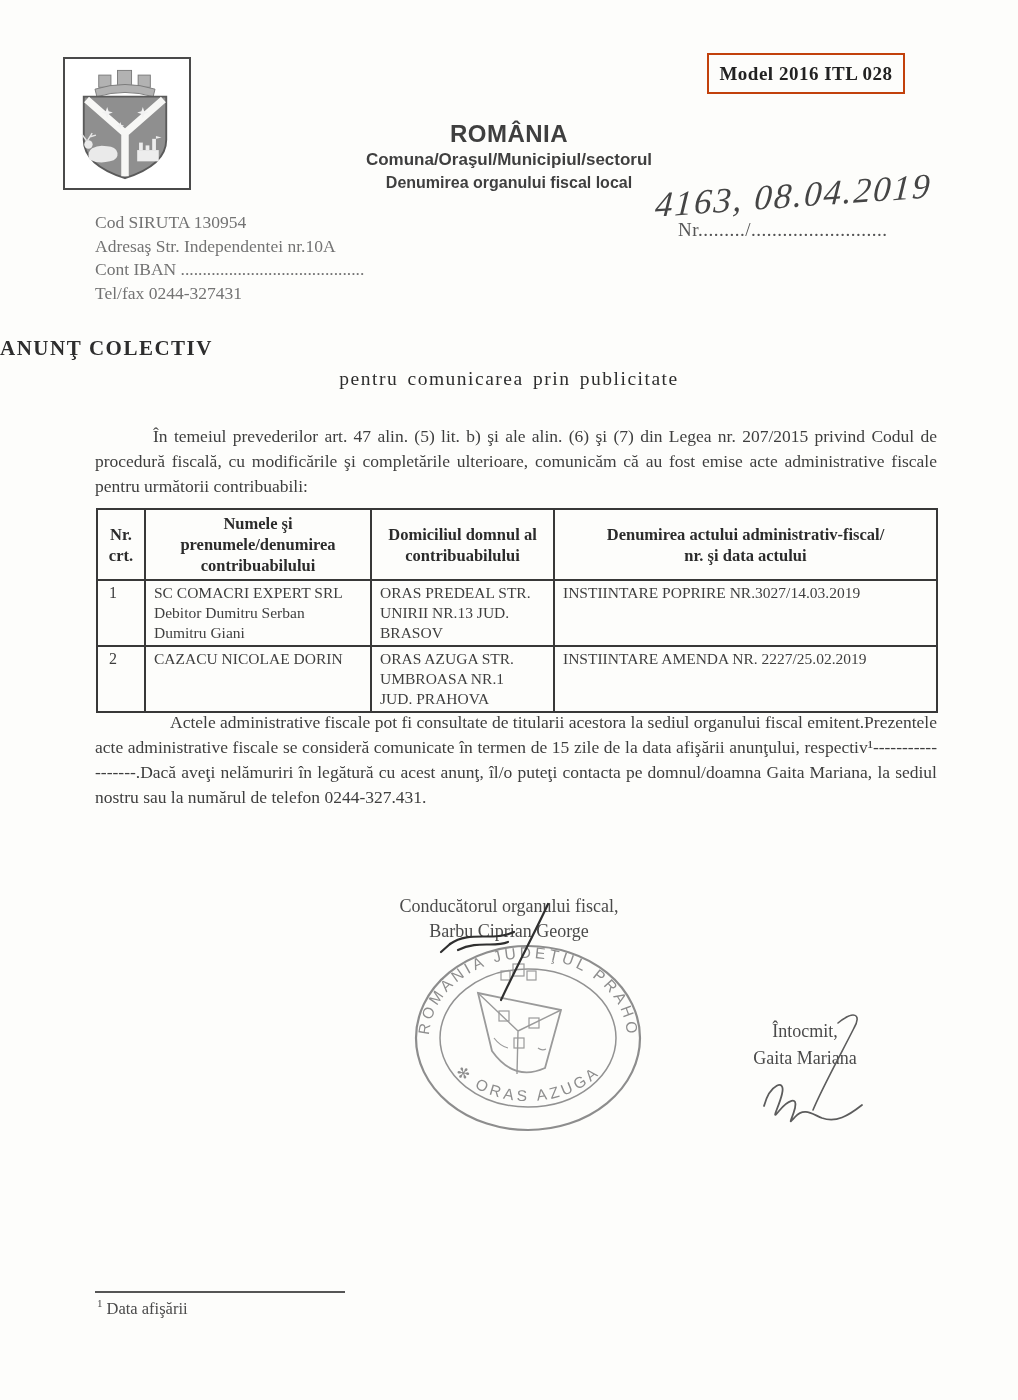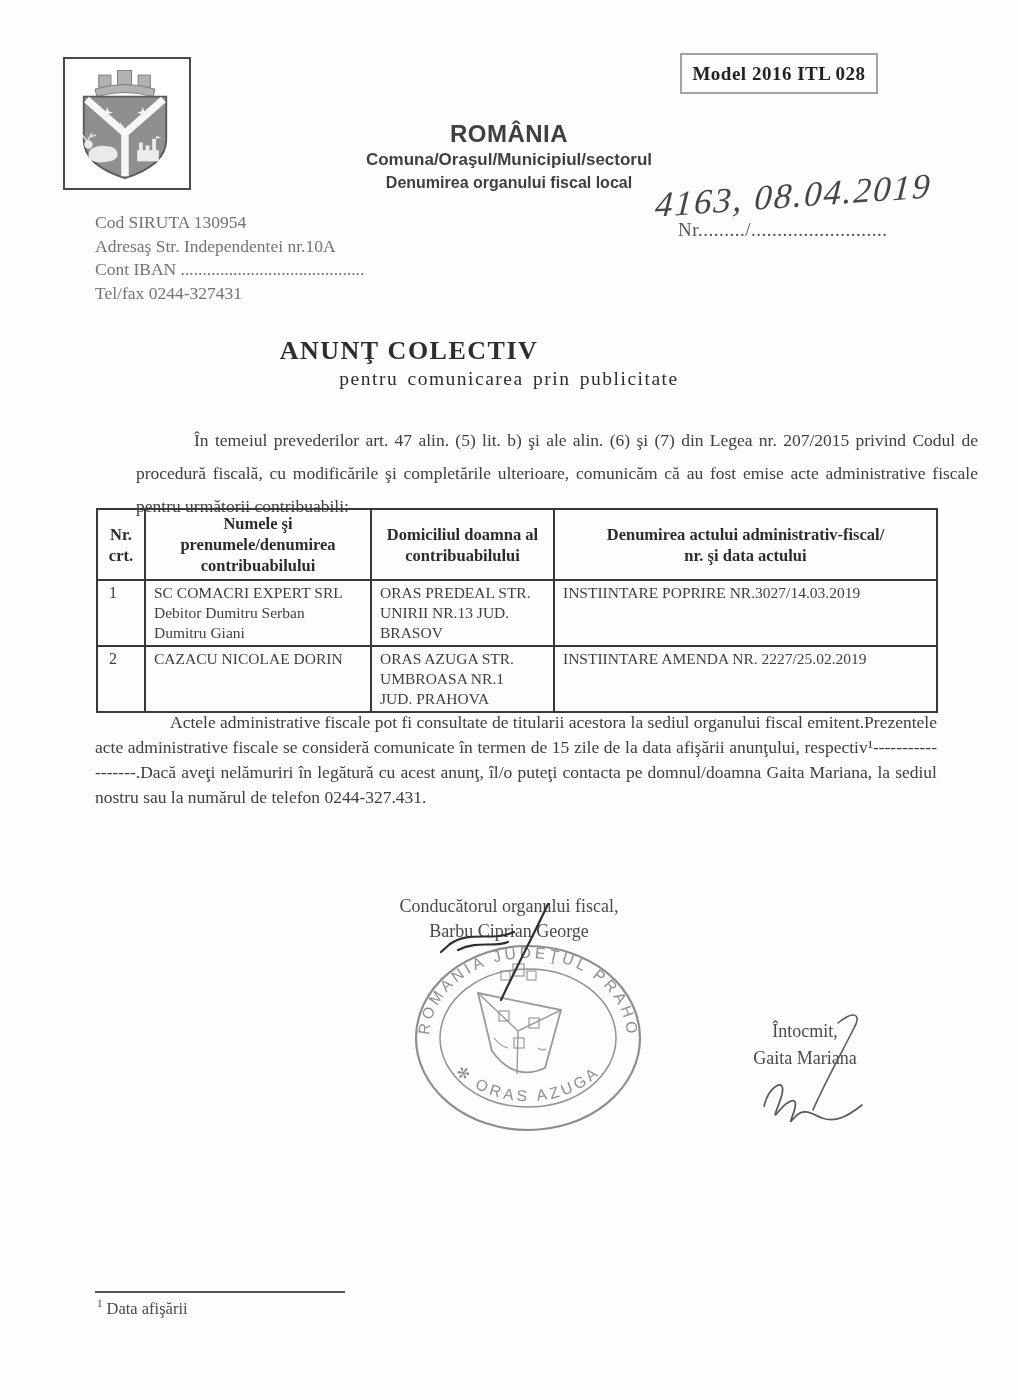--- a/index.html
+++ b/index.html
@@ -5,44 +5,44 @@
   html,body { margin:0; padding:0; background:#d9d9d9; }
   .page {
     position:relative; width:1018px; height:1400px; margin:0 auto;
     background:#fdfdfb; overflow:hidden;
     font-family:"Liberation Serif", serif; color:#3a3a3a;
   }
   
   .crest-box { position:absolute; left:63px; top:57px; width:124px; height:129px;
     border:2px solid #4a4a4a; background:#fff; }
   
-  .model-box { position:absolute; left:680px; top:53px; width:194px; height:37px;
-    border:2px solid #a3a3a3; display:flex; align-items:center; justify-content:center;
+  .model-box { position:absolute; left:707px; top:53px; width:194px; height:37px;
+    border:2px solid #c2410c; display:flex; align-items:center; justify-content:center;
     font-weight:bold; font-size:19px; color:#222; letter-spacing:0.5px; }
   
   .center-head { position:absolute; left:0; top:120px; width:1018px; text-align:center;
     font-family:"Liberation Sans", sans-serif; color:#3f3f3f; }
   .country { font-size:24px; font-weight:bold; letter-spacing:0.5px; }
   .head-sub { font-size:17px; font-weight:bold; margin-top:2px; }
   .head-sub2 { font-size:16px; font-weight:bold; margin-top:4px; }
   
   .nr-line { position:absolute; left:678px; top:219px; font-size:19px; color:#555; letter-spacing:0.5px; }
   .nr-handwritten { position:absolute; left:655px; top:176px; font-size:35px; font-style:italic;
     color:#454545; transform:rotate(-4deg) skewX(-8deg); white-space:nowrap; letter-spacing:2px; }
   
   .org-info { position:absolute; left:95px; top:211px; font-size:17.5px; line-height:23.5px; color:#737373; }
   
-  .doc-title { position:absolute; left:0; top:336px; width:818px; text-align:center;
-    font-size:26px; font-weight:bold; letter-spacing:1.5px; color:#2d2d2d; }
+  .doc-title { position:absolute; left:0; top:336px; width:818px; 
+    font-size:21px; font-weight:bold; letter-spacing:1.5px; color:#2d2d2d; }
   .doc-subtitle { position:absolute; left:0; top:368px; width:1018px; text-align:center;
     font-size:19.5px; font-weight:normal; letter-spacing:1.5px; word-spacing:3px; color:#2d2d2d; }
   
   .para { position:absolute; left:95px; width:842px; text-align:justify;
     font-size:17.5px; color:#3e3e3e; }
-  .para1 { top:424px; text-indent:58px; line-height:33px;margin-left:41px; }
+  .para1 { top:424px; text-indent:58px; line-height:25px; }
   .para2 { top:710px; text-indent:75px; line-height:25px; }
   
   .ctable { position:absolute; left:96px; top:508px; width:840px; border-collapse:collapse;
     font-size:15.5px; color:#3e3e3e; table-layout:fixed; }
   .ctable th, .ctable td { border:2px solid #383838; white-space:pre-line; }
   .ctable th { font-size:16.5px; font-weight:bold; text-align:center; vertical-align:middle;
     line-height:21px; padding:3px 4px; color:#2b2b2b; }
   .ctable td { padding:2px 8px; line-height:20px; vertical-align:top; }
   .nr-cell { padding-left:11px !important; font-size:16px; }
   
@@ -121,21 +121,21 @@
         <col style="width:183px">
         <col style="width:383px">
       </colgroup>
     <tbody>
         <tr style="height:68px">
       <th>Nr.
 crt.</th>
       <th>Numele şi
 prenumele/denumirea
 contribuabilului</th>
-      <th>Domiciliul doamna al
+      <th>Domiciliul domnul al
 contribuabilului</th>
       <th>Denumirea actului administrativ-fiscal/
 nr. şi data actului</th>
     </tr>
     <tr style="height:62px">
       <td class="nr-cell">1</td>
       <td>SC COMACRI EXPERT SRL
 Debitor Dumitru Serban
 Dumitru  Giani</td>
       <td>ORAS PREDEAL STR.

